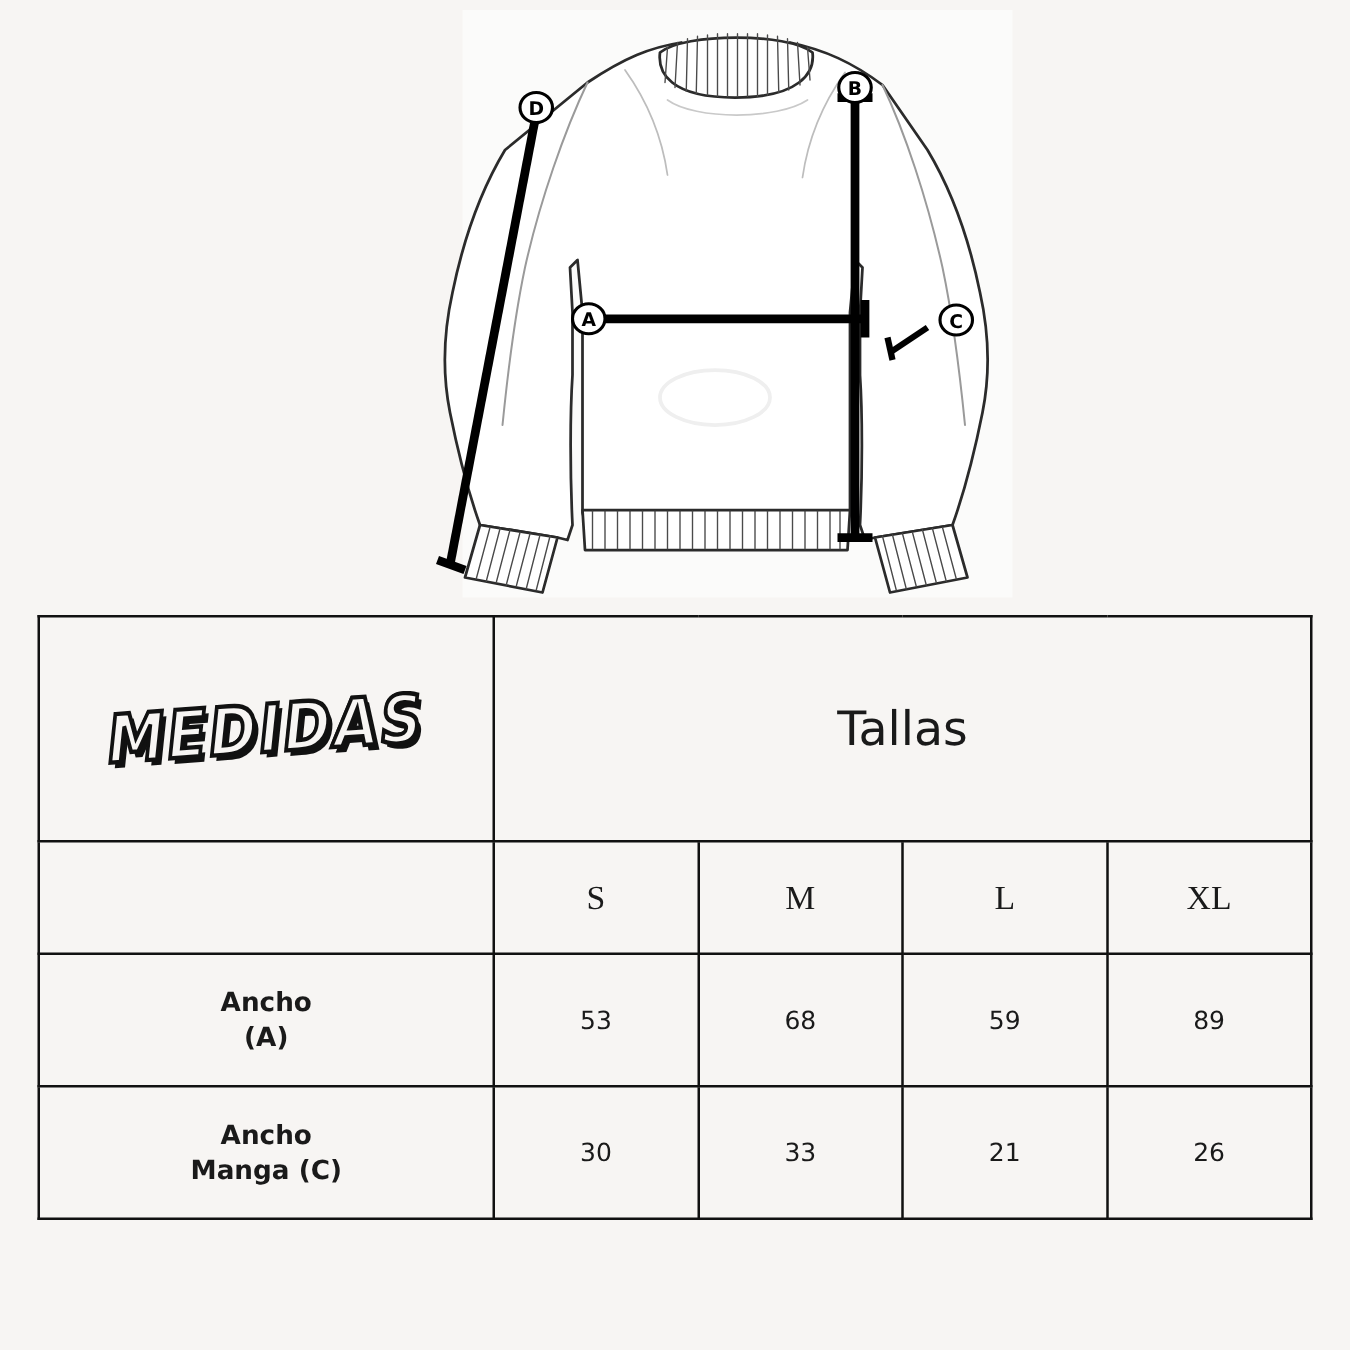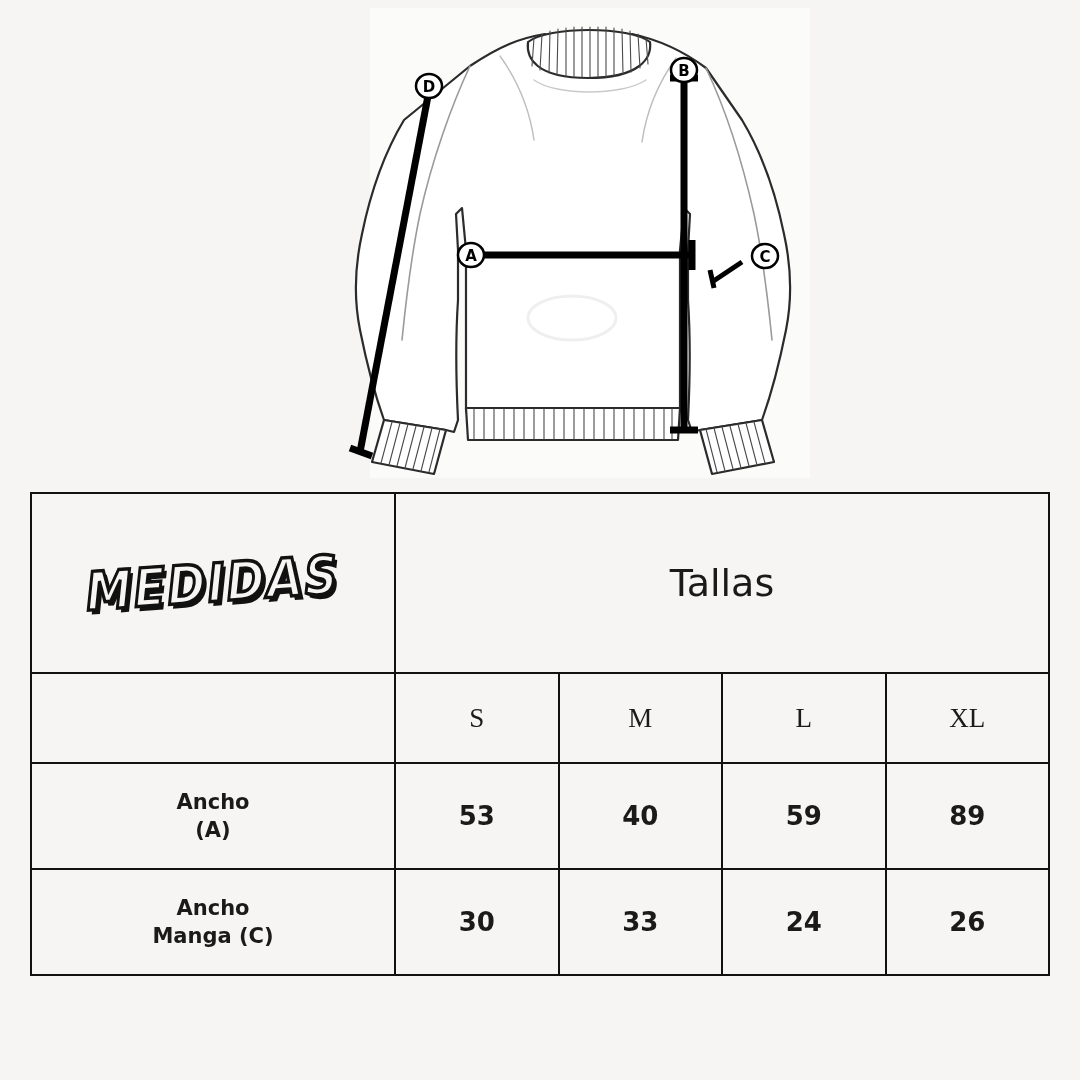--- a/index.html
+++ b/index.html
@@ -88,22 +88,22 @@
   .row-label {
     font-family: "DejaVu Sans", sans-serif;
     font-size: 21px;
     font-weight: 700;
     line-height: 1.35;
     height: 96px;
     padding: 4px 8px;
   }
   .value-cell {
     font-family: "DejaVu Sans", sans-serif;
-    font-size: 26px;
-    font-weight: 700;
+    font-size: 20px;
+    font-weight: 400;
   }
   .col-s, .col-m, .col-l, .col-xl { width: 164px; }
 </style>
 </head>
 <body>
 
 <div class="page">
 
   <div class="illustration">
     <svg width="1080" height="490" viewBox="0 0 1080 490" xmlns="http://www.w3.org/2000/svg">
@@ -285,34 +285,34 @@
           <td class="size-head col-l">L</td>
           <td class="size-head col-xl">XL</td>
         </tr>
 
         <tr>
           <td class="row-label">
             <div>Ancho</div>
             <div>(A)</div>
           </td>
           <td class="value-cell">53</td>
-          <td class="value-cell">40</td>
+          <td class="value-cell">68</td>
           <td class="value-cell">59</td>
           <td class="value-cell">89</td>
         </tr>
 
 
         <tr>
           <td class="row-label">
             <div>Ancho</div>
             <div>Manga (C)</div>
           </td>
           <td class="value-cell">30</td>
           <td class="value-cell">33</td>
-          <td class="value-cell">24</td>
+          <td class="value-cell">21</td>
           <td class="value-cell">26</td>
         </tr>
 
       </tbody>
     </table>
   </div>
 
 </div>
 
 </body></html>

